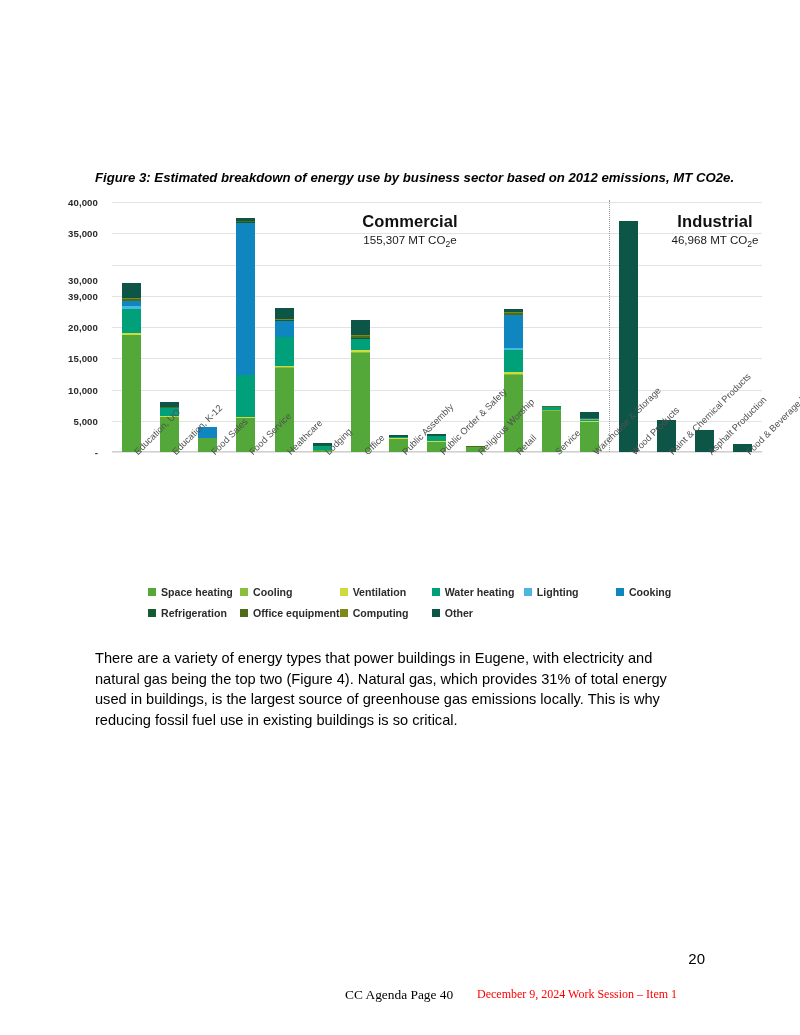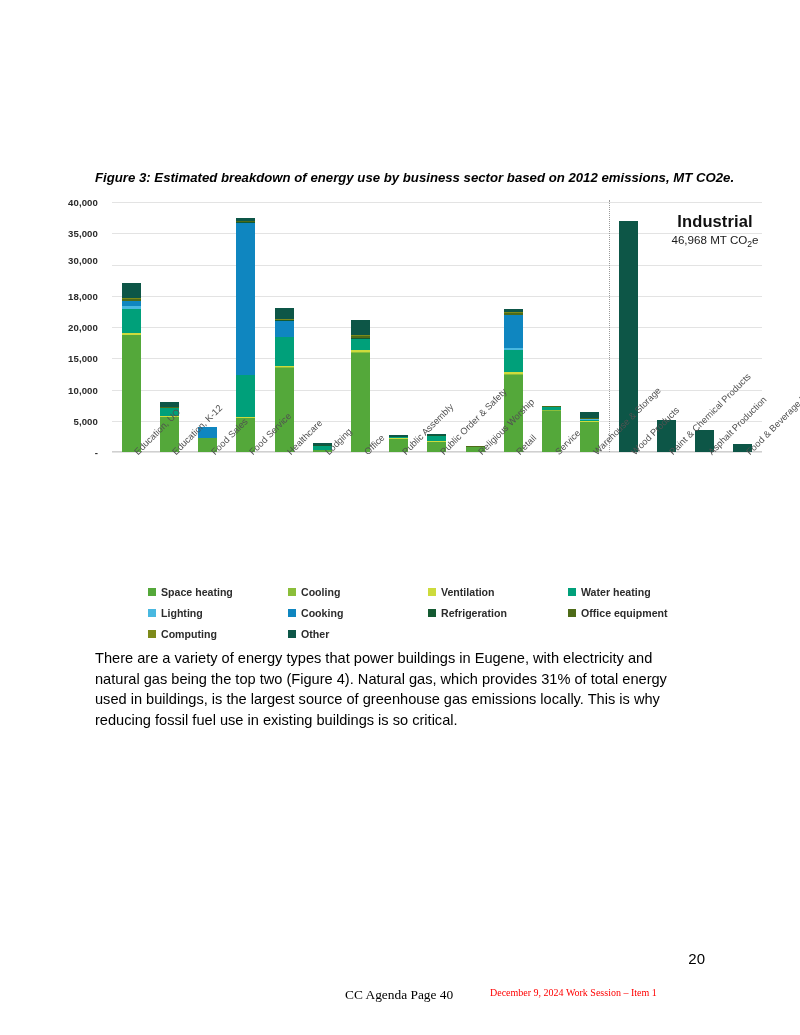--- a/index.html
+++ b/index.html
@@ -90,42 +90,42 @@
     transform-origin:left top;transform:rotate(-45deg) translate(4px,-2px);
     font-size:9.3px;color:#515151;white-space:nowrap;
     font-family:"Liberation Sans", sans-serif;
     direction:rtl;text-align:left;
   }
   .xlab span{direction:ltr;unicode-bidi:embed;}
 
   
   .legend{
     position:absolute;left:148px;top:586px;width:560px;
-    display:grid;grid-template-columns:repeat(4,1fr);
+    display:grid;grid-template-columns:repeat(6,1fr);
     row-gap:9px;column-gap:0px;
   }
   .legitem{display:flex;align-items:center;gap:5px;}
   .swatch{width:8px;height:8px;flex:none;}
   .legtext{
     font-size:10.6px;font-weight:bold;color:#2c2c2c;white-space:nowrap;
     font-family:"Liberation Sans", sans-serif;
   }
 
   
   .pagenum{
     position:absolute;right:95px;top:950px;
     font-size:15px;font-family:"Liberation Sans", sans-serif;color:#000;
   }
   .footer-left{
     position:absolute;left:345px;top:987px;
     font-family:"Liberation Serif", serif;font-size:13.4px;color:#000;
   }
   .footer-right{
     position:absolute;left:477px;top:987px;
-    font-family:"Liberation Serif", serif;font-size:10px;color:#ff0000;margin-left:13px;
+    font-family:"Liberation Serif", serif;font-size:12px;color:#ff0000;
   }
 </style>
 </head>
 <body>
 
 <div class="page">
 
 
 
   <div class="fig-caption">
@@ -133,22 +133,22 @@
   </div>
 
   <div class="chart-wrap">
 
     <div class="ylabels" id="ylabels">
         <div class="ylab" style="top: 250px;">-</div>
         <div class="ylab" style="top: 218.75px;">5,000</div>
         <div class="ylab" style="top: 187.5px;">10,000</div>
         <div class="ylab" style="top: 156.25px;">15,000</div>
         <div class="ylab" style="top: 125px;">20,000</div>
-        <div class="ylab" style="top: 93.75px;">18,000</div>
-        <div class="ylab" style="top: 58px;">30,000</div>
+        <div class="ylab" style="top: 93.75px;">39,000</div>
+        <div class="ylab" style="top: 78px;">30,000</div>
         <div class="ylab" style="top: 31.25px;">35,000</div>
         <div class="ylab" style="top: 0px;">40,000</div>
       </div>
 
     <div class="plot">
       <div class="gridlines" id="gridlines">
           <div class="gridline" style="top: 250px;"></div>
           <div class="gridline" style="top: 218.75px;"></div>
           <div class="gridline" style="top: 187.5px;"></div>
           <div class="gridline" style="top: 156.25px;"></div>
@@ -388,20 +388,26 @@
           <div class="xlab"><span>Paint &amp; Chemical Products</span></div>
         </div>
         <div class="xslot" style="left: 592.647px;">
           <div class="xlab"><span>Asphalt Production</span></div>
         </div>
         <div class="xslot" style="left: 630.882px;">
           <div class="xlab"><span>Food &amp; Beverage Manufacturing</span></div>
         </div>
       </div>
 
+    <div class="grouplabel" style="left:290px;top:20px;width:180px;">
+      <div class="gname">Commercial</div>
+      <div class="gval">
+        <span>155,307 MT CO</span><span class="sub">2</span><span>e</span>
+      </div>
+    </div>
 
     <div class="grouplabel" style="left:600px;top:20px;width:170px;">
       <div class="gname">Industrial</div>
       <div class="gval">
         <span>46,968 MT CO</span><span class="sub">2</span><span>e</span>
       </div>
     </div>
   </div>
 
   <div class="legend" id="legend">

